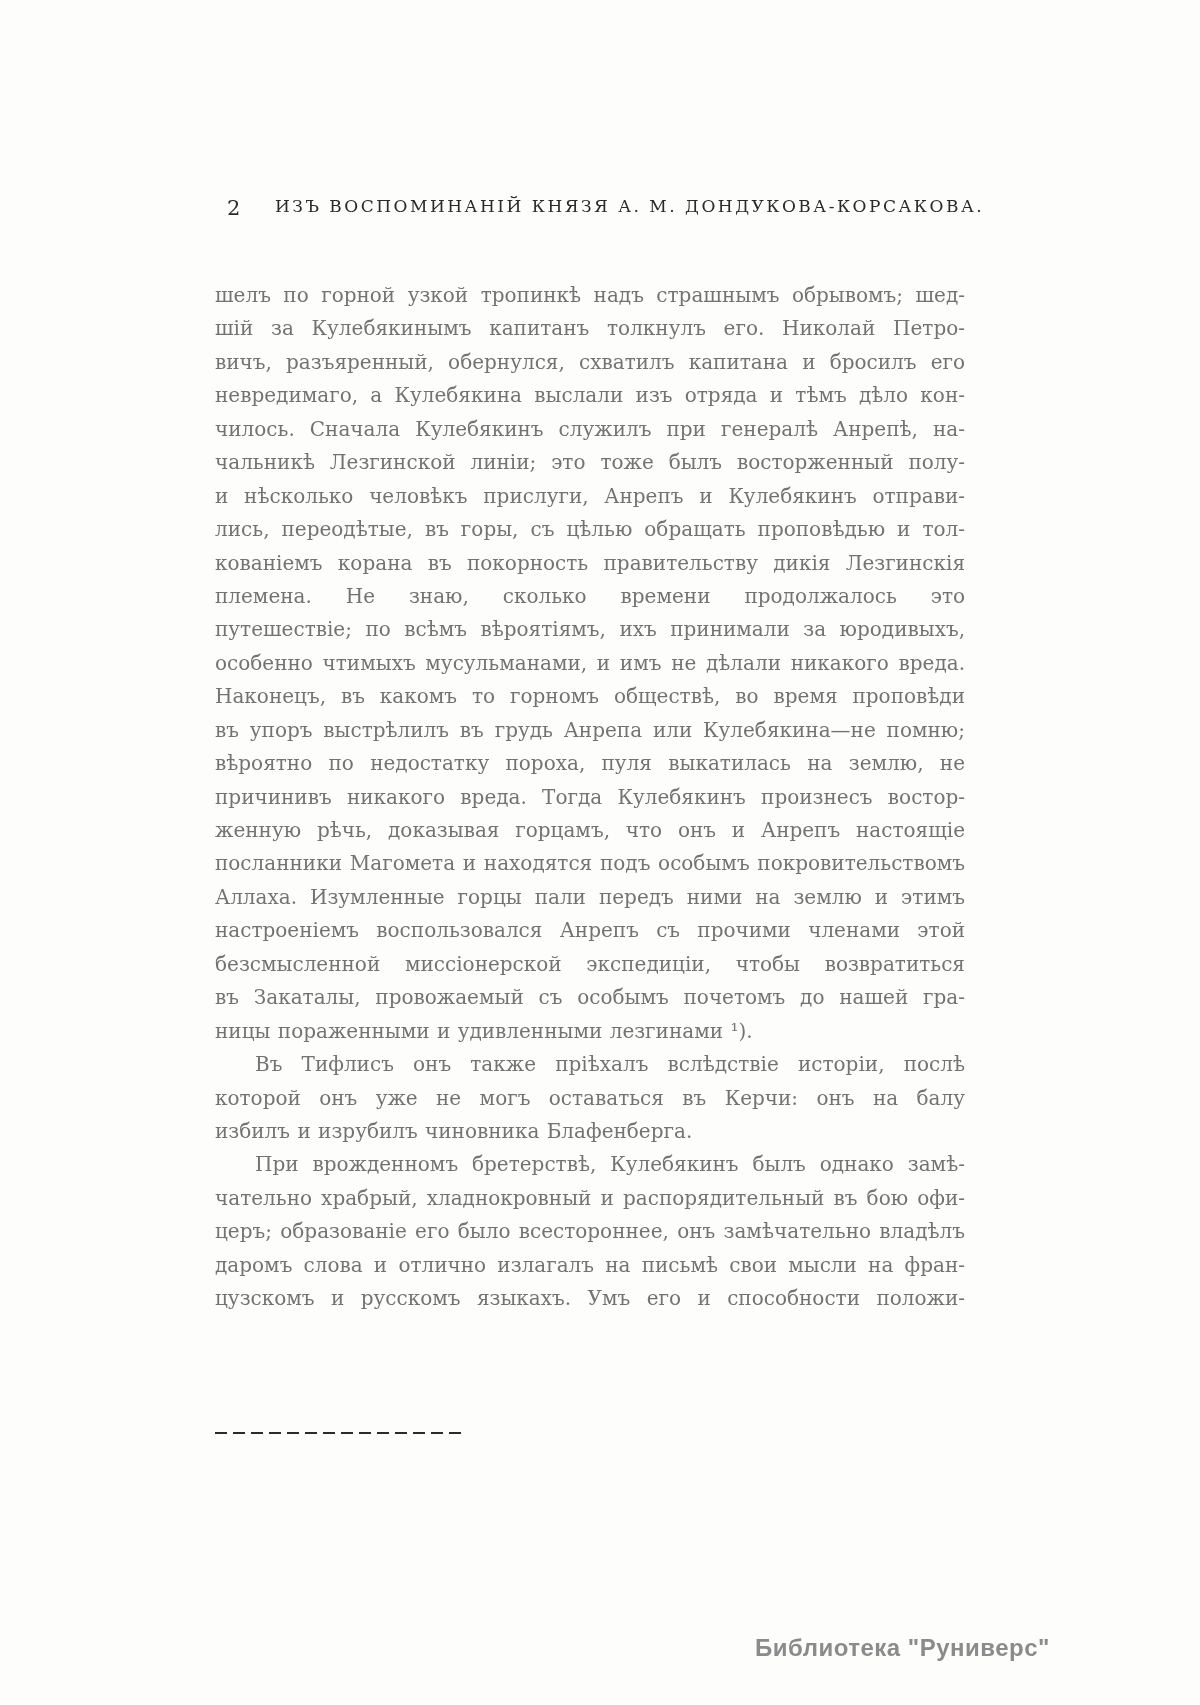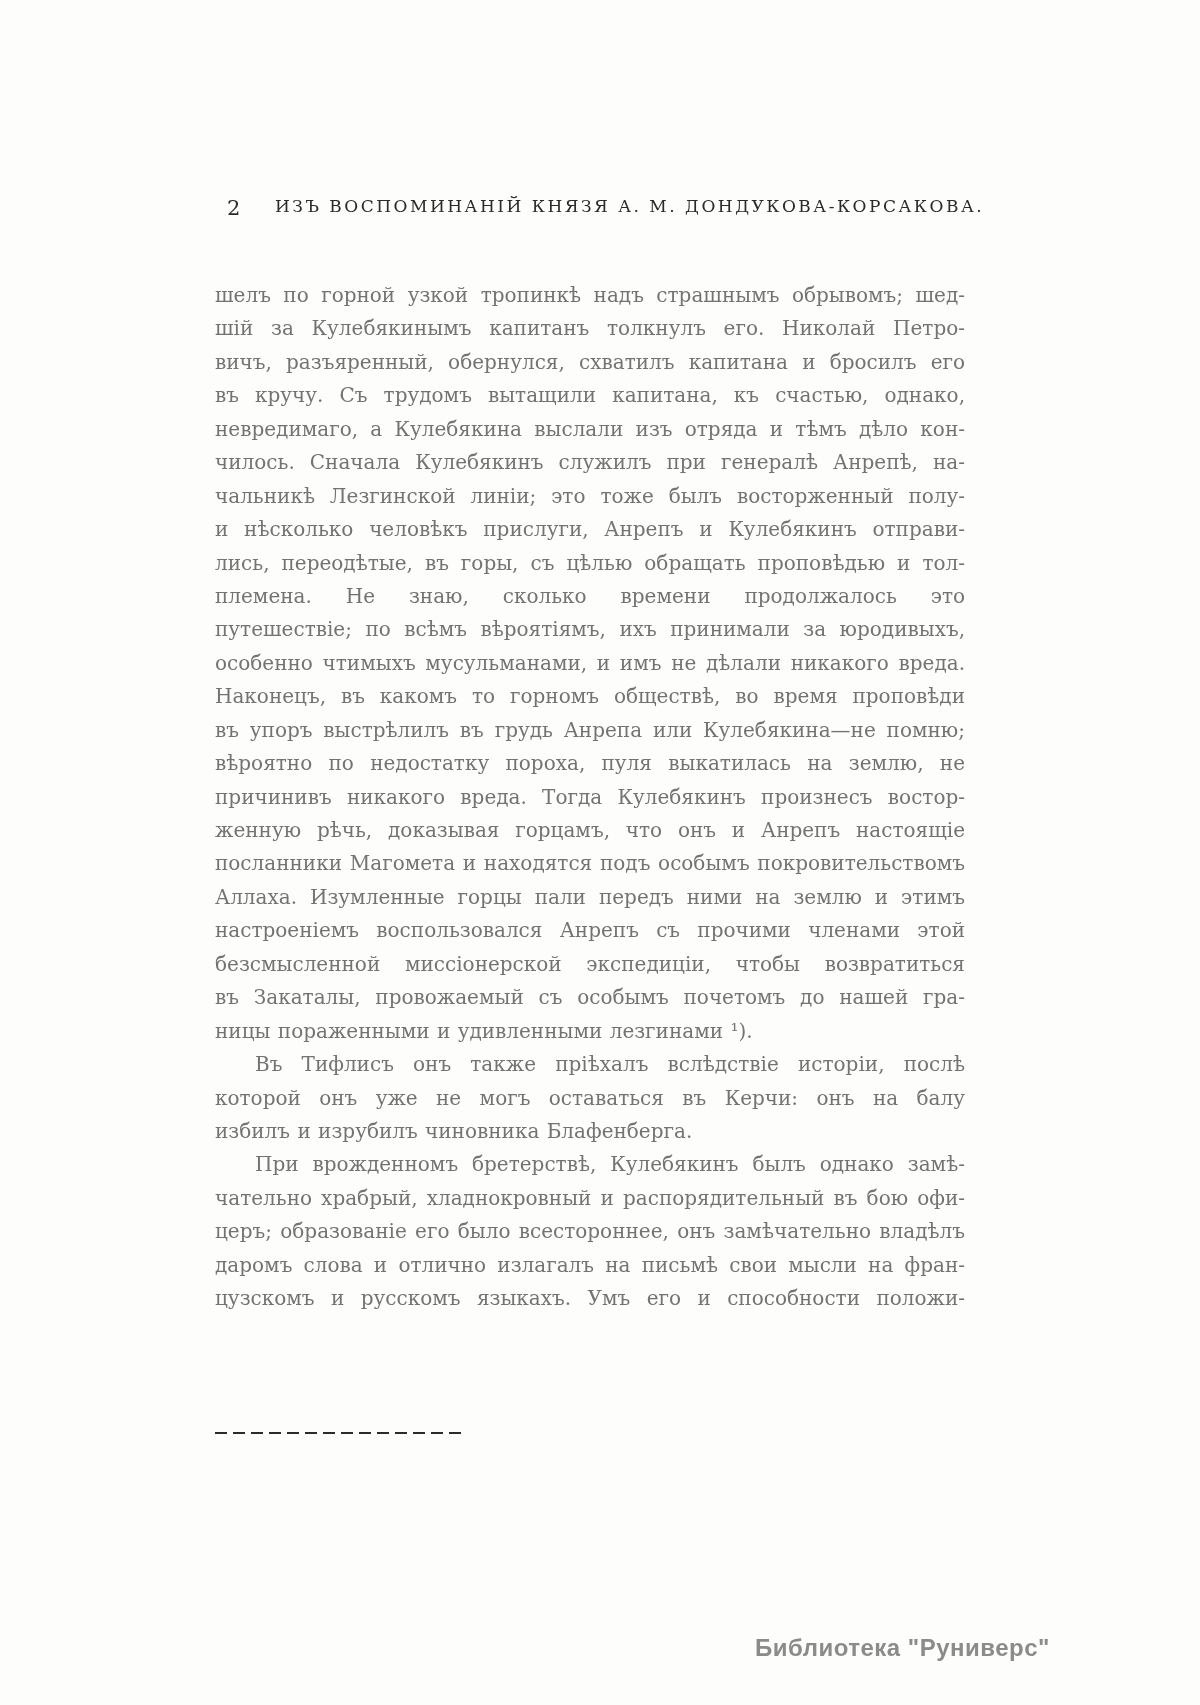--- a/index.html
+++ b/index.html
@@ -94,26 +94,26 @@
 
   <div class="header">
     <span class="pagenum">2</span>
     <span class="running-title">ИЗЪ ВОСПОМИНАНІЙ КНЯЗЯ А. М. ДОНДУКОВА-КОРСАКОВА.</span>
   </div>
 
   <div class="textblock" id="textblock">
       <div class="line">шелъ по горной узкой тропинкѣ надъ страшнымъ обрывомъ; шед-</div>
       <div class="line">шій за Кулебякинымъ капитанъ толкнулъ его. Николай Петро-</div>
       <div class="line">вичъ, разъяренный, обернулся, схватилъ капитана и бросилъ его</div>
-      <div class="line">въ кручу. Съ трудомъ вытащили капитана, къ счастью, однако,</div>
       <div class="line">невредимаго, а Кулебякина выслали изъ отряда и тѣмъ дѣло кон-</div>
       <div class="line">чилось. Сначала Кулебякинъ служилъ при генералѣ Анрепѣ, на-</div>
       <div class="line">чальникѣ Лезгинской линіи; это тоже былъ восторженный полу-</div>
       <div class="line">и нѣсколько человѣкъ прислуги, Анрепъ и Кулебякинъ отправи-</div>
       <div class="line">лись, переодѣтые, въ горы, съ цѣлью обращать проповѣдью и тол-</div>
+      <div class="line">кованіемъ корана въ покорность правительству дикія Лезгинскія</div>
       <div class="line">племена. Не знаю, сколько времени продолжалось это эксцентричное</div>
       <div class="line">путешествіе; по всѣмъ вѣроятіямъ, ихъ принимали за юродивыхъ,</div>
       <div class="line">особенно чтимыхъ мусульманами, и имъ не дѣлали никакого вреда.</div>
       <div class="line">Наконецъ, въ какомъ то горномъ обществѣ, во время проповѣди</div>
       <div class="line">въ упоръ выстрѣлилъ въ грудь Анрепа или Кулебякина—не помню;</div>
       <div class="line">вѣроятно по недостатку пороха, пуля выкатилась на землю, не</div>
       <div class="line">причинивъ никакого вреда. Тогда Кулебякинъ произнесъ востор-</div>
       <div class="line">женную рѣчь, доказывая горцамъ, что онъ и Анрепъ настоящіе</div>
       <div class="line">посланники Магомета и находятся подъ особымъ покровительствомъ</div>
       <div class="line">Аллаха. Изумленные горцы пали передъ ними на землю и этимъ</div>

